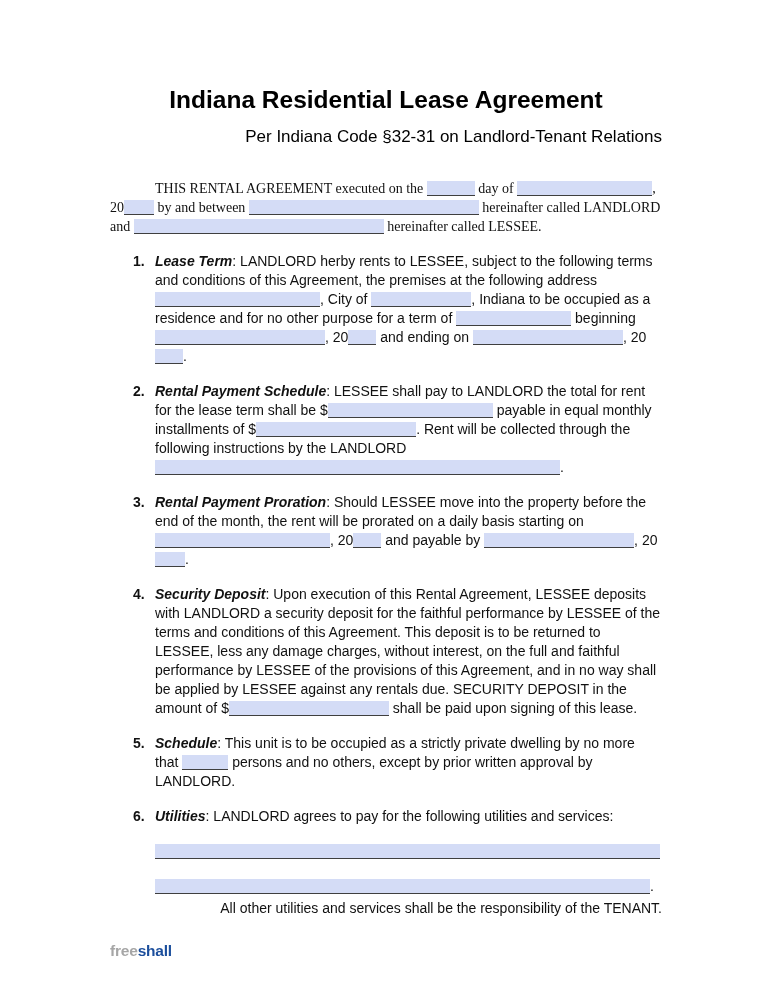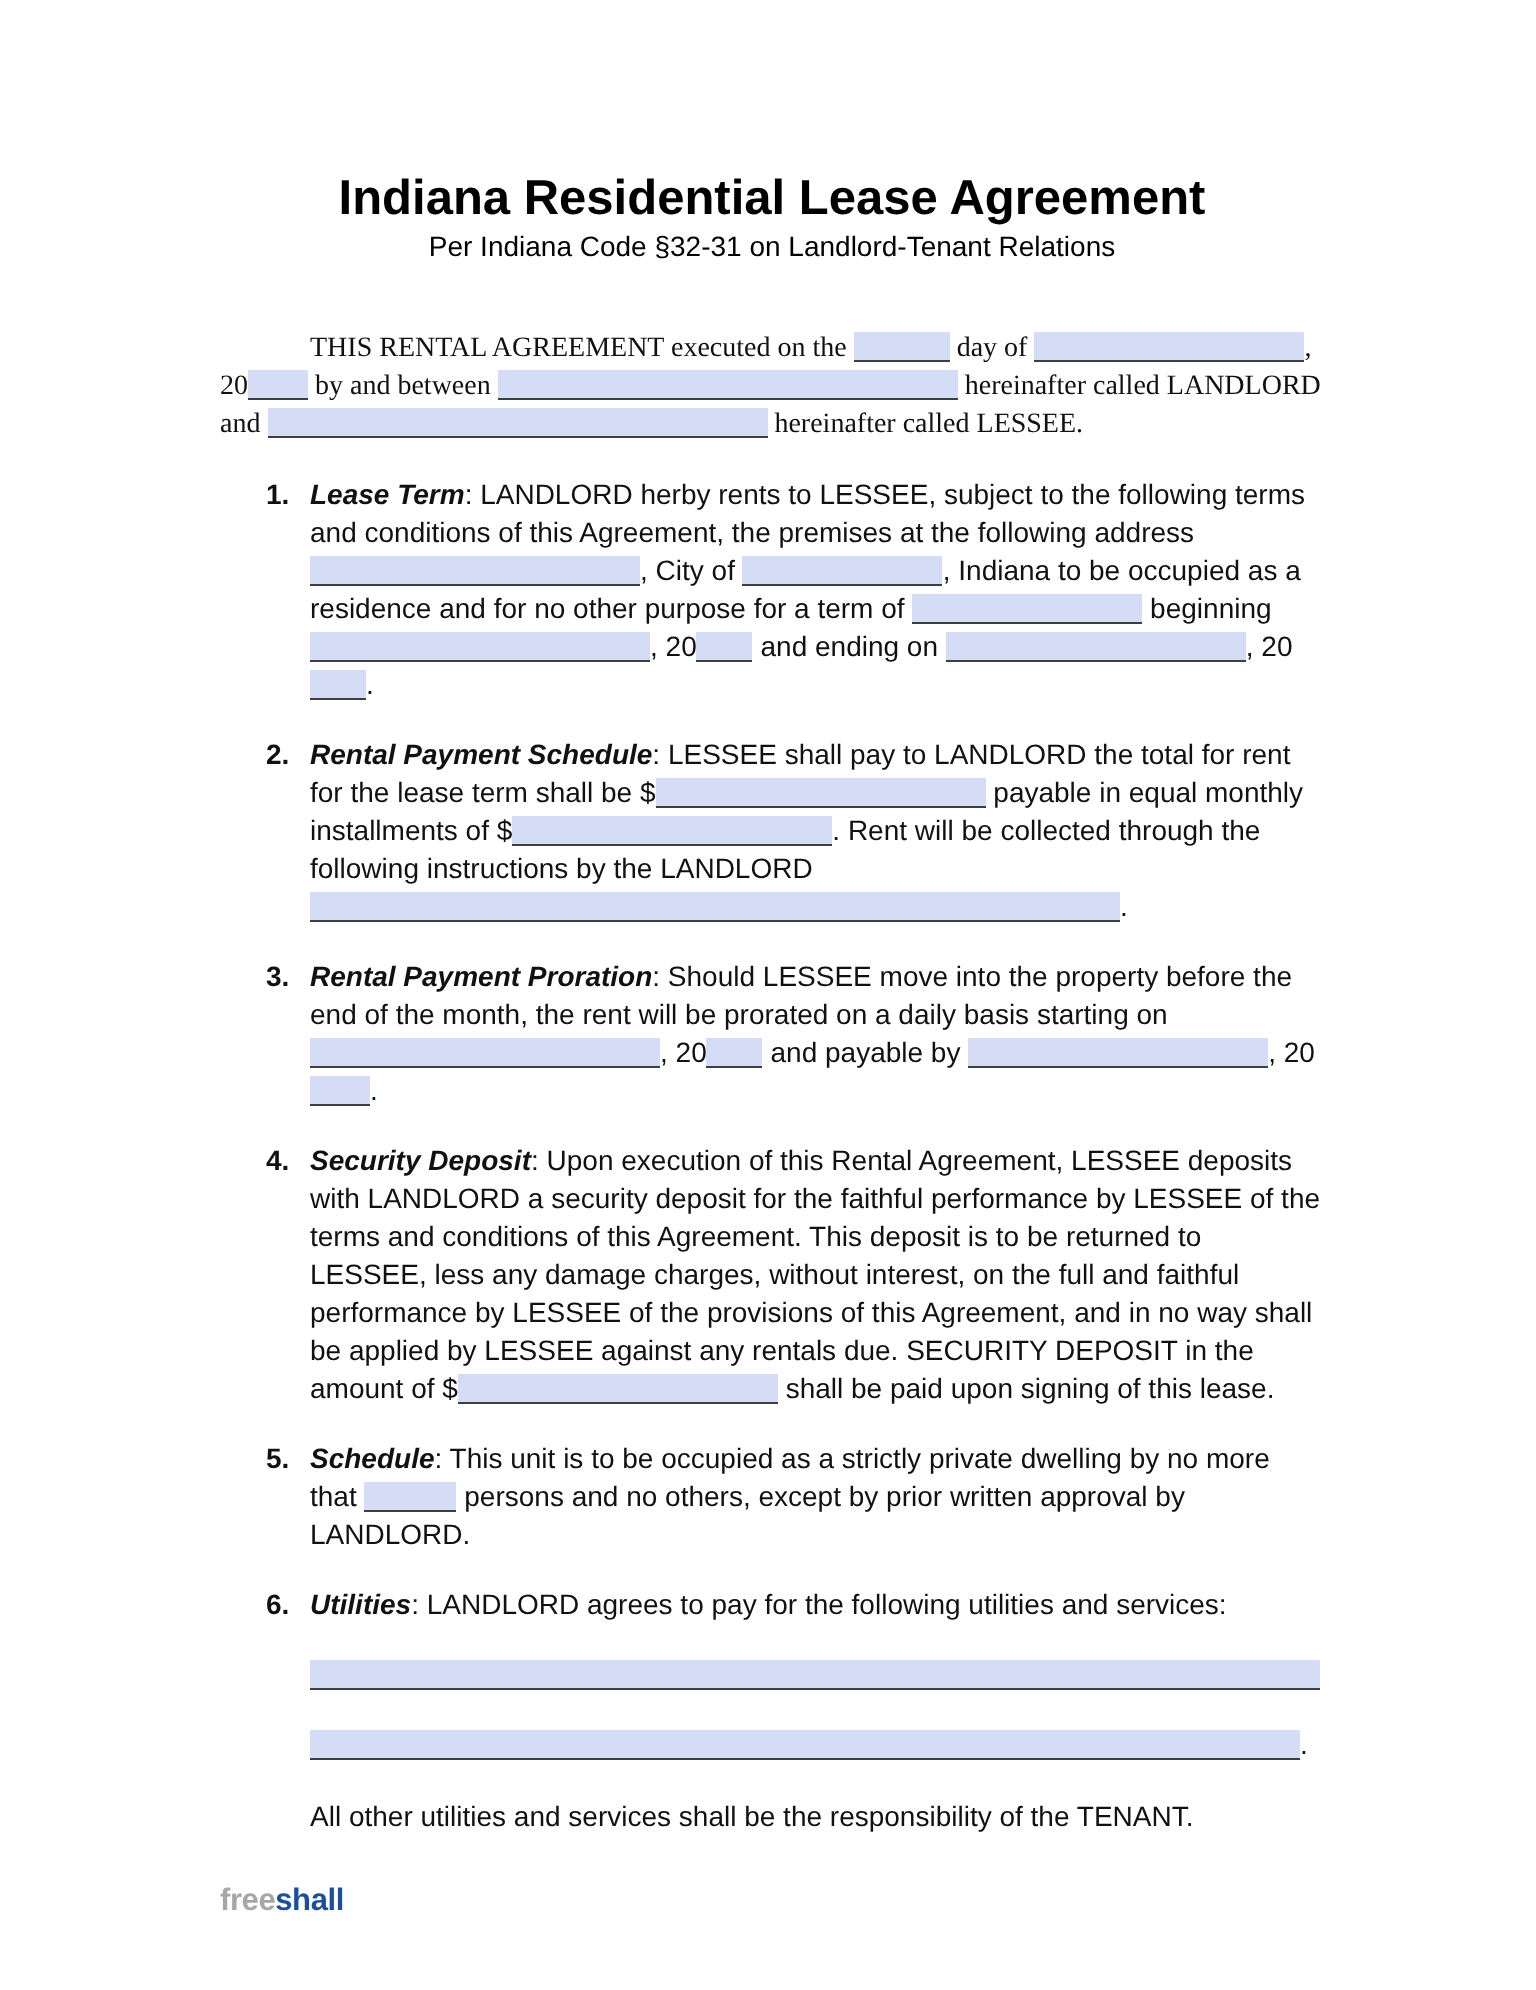--- a/index.html
+++ b/index.html
@@ -22,24 +22,24 @@
   }
   .doc-title {
     margin: 0;
     font-size: 24.5px;
     line-height: 27px;
     font-weight: bold;
     text-align: center;
     color: #000000;
   }
   .doc-subtitle {
-    margin-top: 3px;
-    font-size: 14px;
+    margin-top: 17px;
+    font-size: 17px;
     line-height: 14px;
-    text-align: center;
+    text-align: right;
     color: #000000;
   }
   .opening {
     margin: 35px 0 0 0;
     text-indent: 45px;
     font-family: Liberation Serif, serif;
   }
   .sections { margin: 0; }
   .section {
     display: flex;
@@ -54,21 +54,21 @@
   .section-body { flex: 1 1 auto; }
   .section-label { font-weight: bold; font-style: italic; }
   .field {
     display: inline-block;
     height: 14px;
     background: var(--field-bg, #d4dcf6);
     border-bottom: 1.5px solid var(--field-underline, #3f3f3f);
     vertical-align: -3px;
   }
   .field-line { margin-top: 16px; }
-  .text-block { margin-top: 17px; }
+  .text-block { margin-top: 3px; text-align: right; }
   .footer-logo {
     position: absolute;
     left: 110px;
     top: 941px;
     font-size: 15.5px;
     font-weight: bold;
     letter-spacing: -0.2px;
   }
   .logo-gray { color: var(--logo-gray, #a6a6a6); }
   .logo-blue { color: var(--logo-blue, #1b4e9c); }

